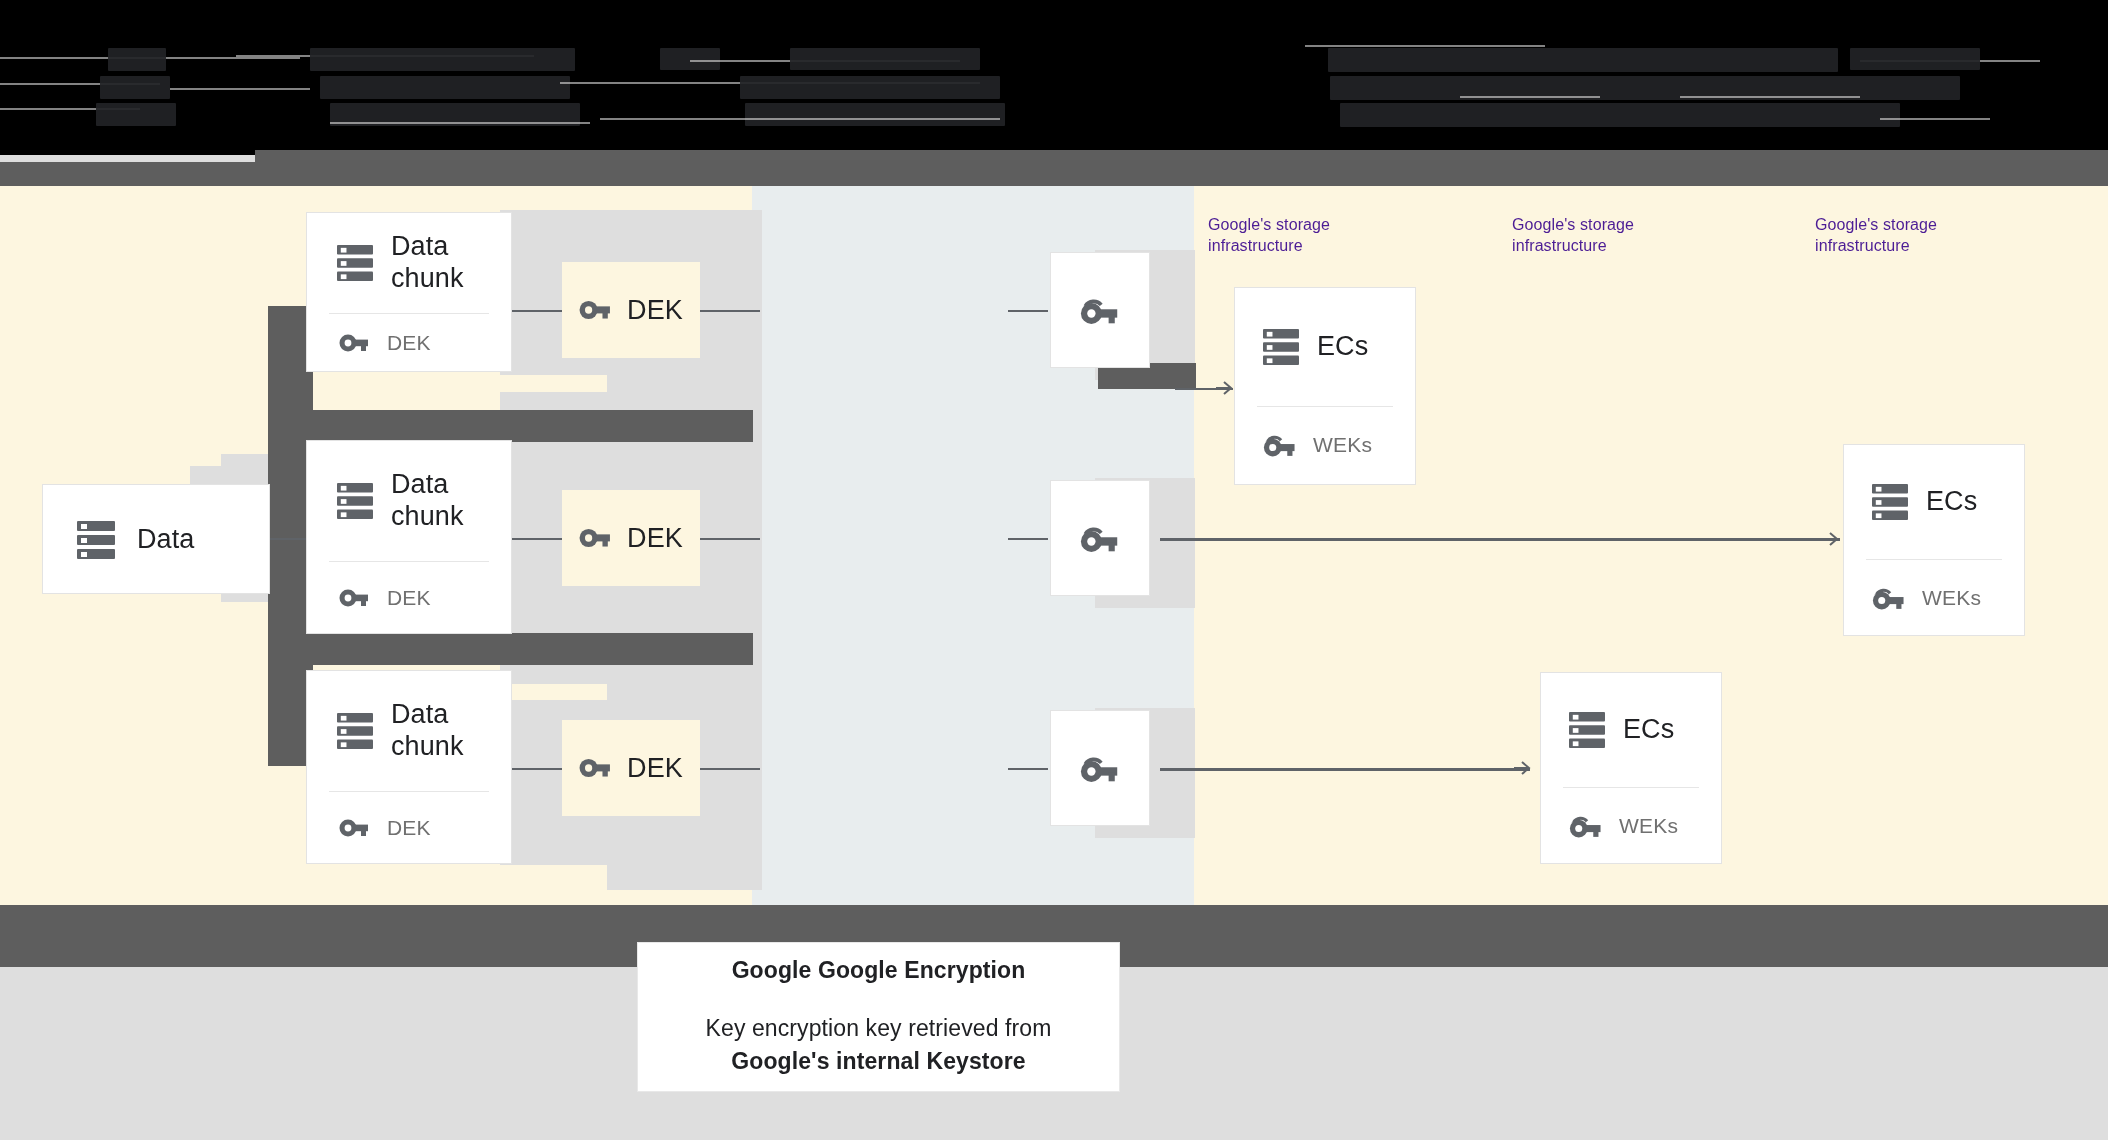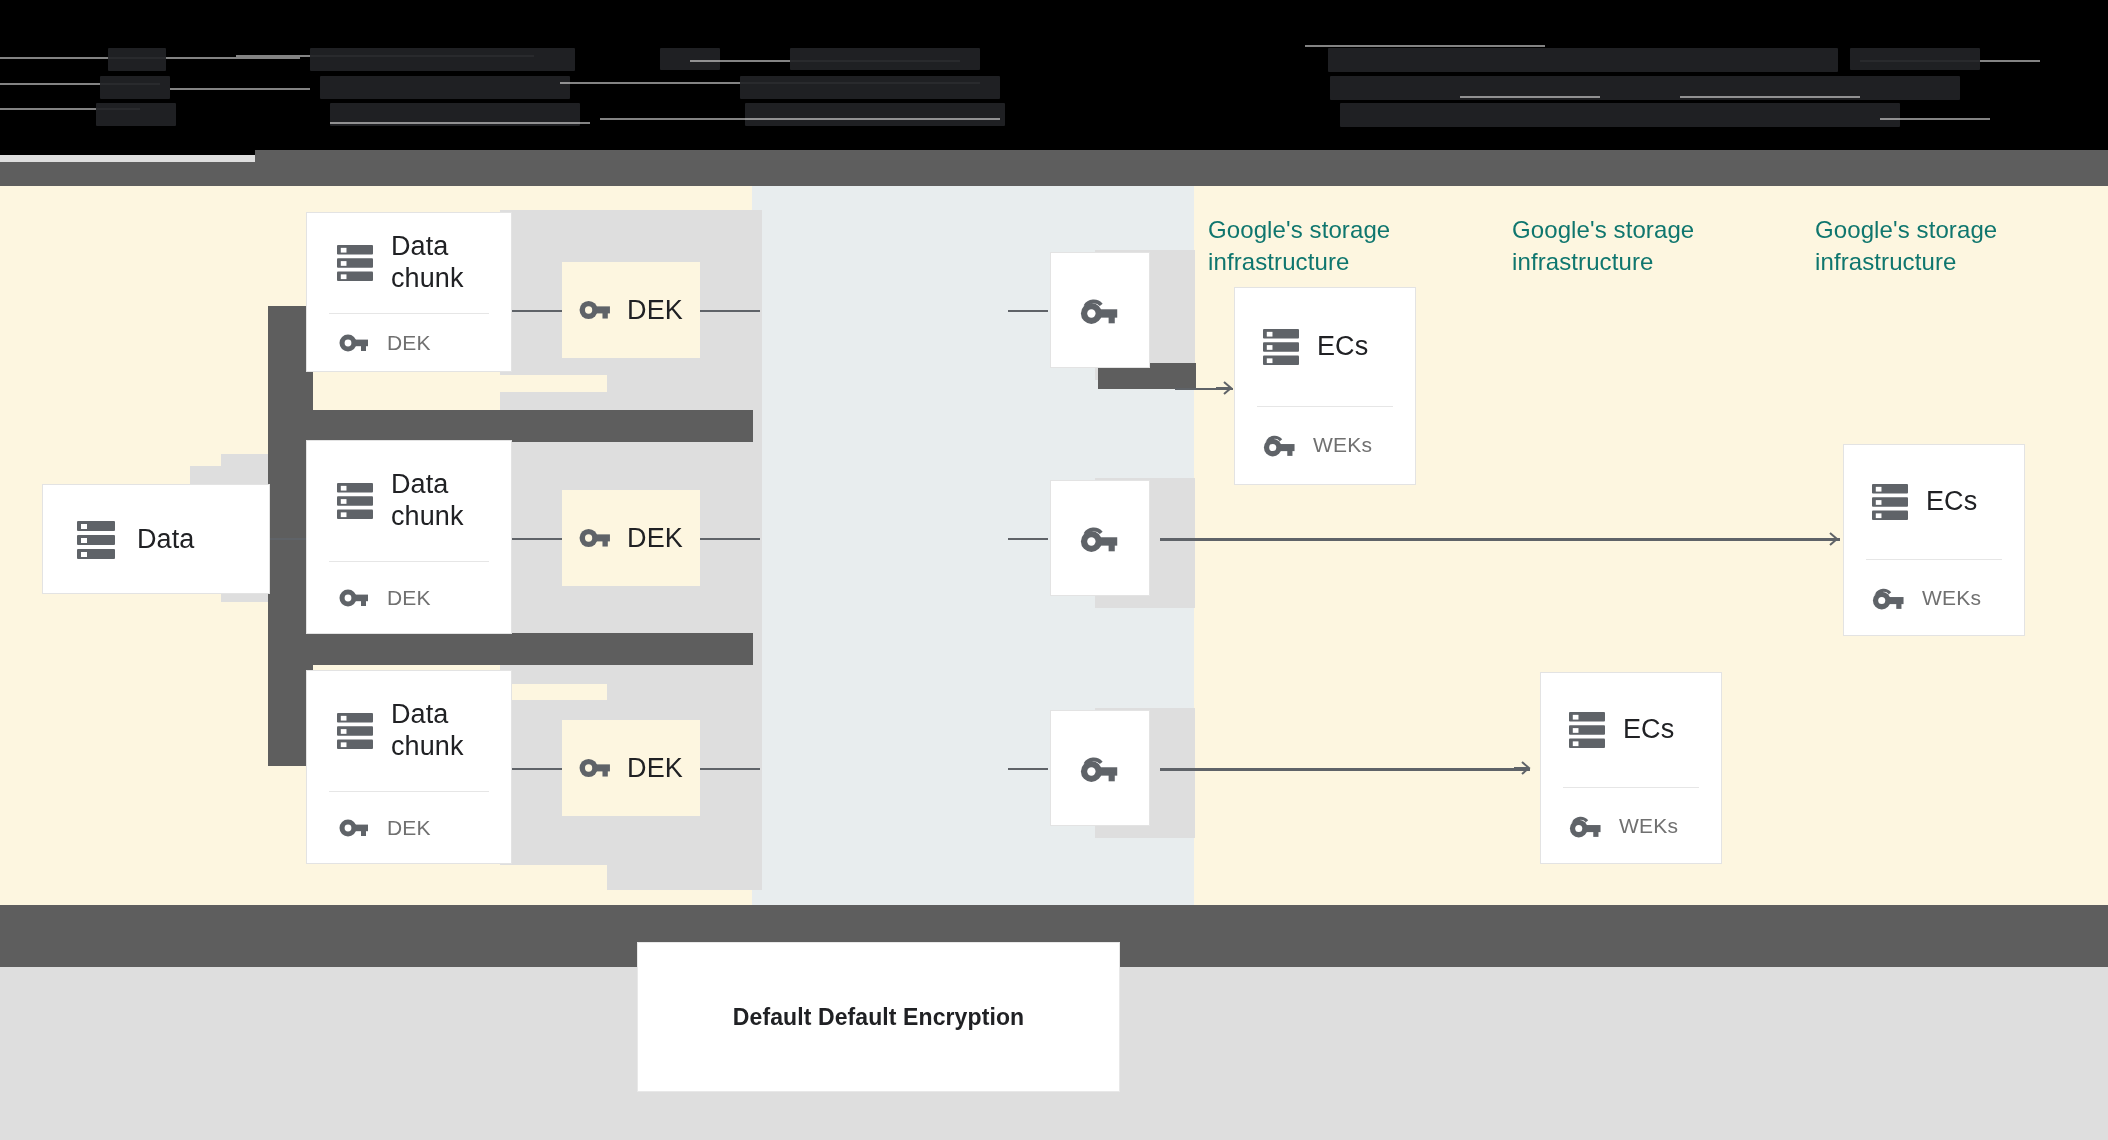--- a/index.html
+++ b/index.html
@@ -50,21 +50,21 @@
   }
   .keybox .lbl{font-size:27px;color:#202124;letter-spacing:.2px;}
   .ico{display:block;}
 
   
   .conn{position:absolute;background:#5f6368;height:2px;}
   .conn-thick{position:absolute;background:#5e5e5e;}
 
   
   .infra-label{
-    position:absolute;font-size:24px;color:#0f766e;line-height:1.32;letter-spacing:.1px;
+    position:absolute;font-size:16px;color:#4c1d95;line-height:1.32;letter-spacing:.1px;
     white-space:pre-line;
   }
 
   
   .caption{
     position:absolute;left:637px;top:942px;width:483px;height:150px;
     background:#fff;border:1px solid #e8e8e8;box-sizing:border-box;
     display:flex;flex-direction:column;align-items:center;justify-content:center;
     text-align:center;
   }
@@ -430,16 +430,20 @@
         </svg>
       </span>
       <span class="card-sub" style="margin-left:16px;">WEKs</span>
     </div>
   </div>
 
   <div class="band-gray-bottom"></div>
   <div class="bottom-area"></div>
 
   <div class="caption">
-    <div class="t1">Default Default Encryption</div>
+    <div class="t1">Google Google Encryption</div>
+    <div class="t2">
+      <span>Key encryption key retrieved from</span><br>
+      <b>Google's internal Keystore</b>
+    </div>
   </div>
 
 </div>
 
 </body></html>

